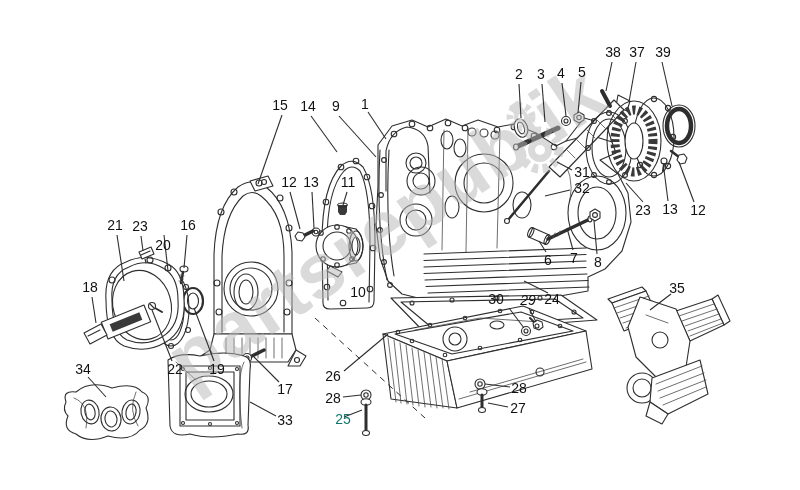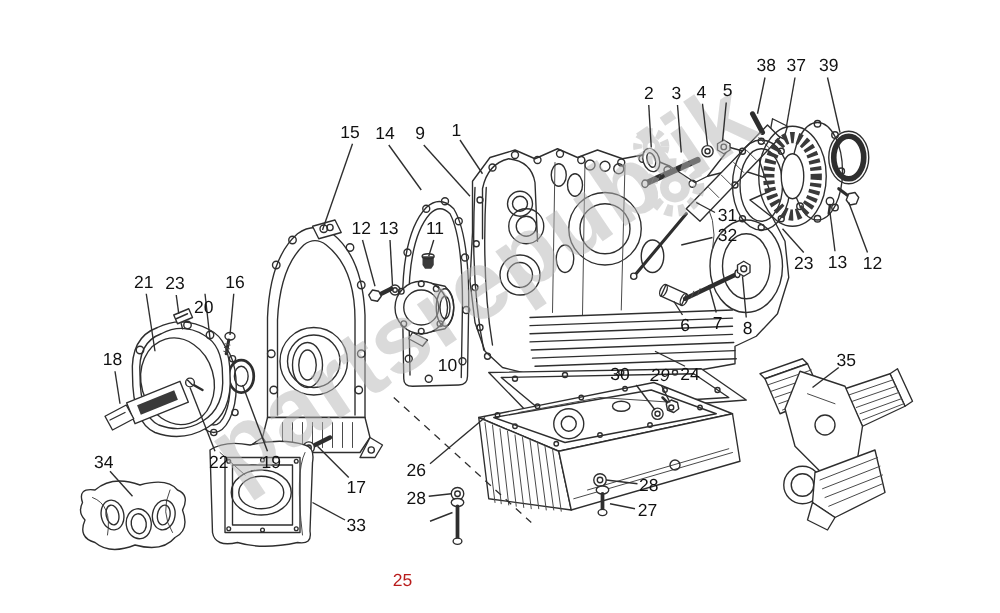--- a/index.html
+++ b/index.html
@@ -502,21 +502,21 @@
       <div class="callout" style="left: 280px; top: 105px; color: rgb(17, 17, 17);">15</div>
       <div class="callout" style="left: 188px; top: 225px; color: rgb(17, 17, 17);">16</div>
       <div class="callout" style="left: 285px; top: 389px; color: rgb(17, 17, 17);">17</div>
       <div class="callout" style="left: 90px; top: 287px; color: rgb(17, 17, 17);">18</div>
       <div class="callout" style="left: 217px; top: 369px; color: rgb(17, 17, 17);">19</div>
       <div class="callout" style="left: 163px; top: 225px; color: rgb(17, 17, 17); margin-top: 20px;">20</div>
       <div class="callout" style="left: 115px; top: 225px; color: rgb(17, 17, 17);">21</div>
       <div class="callout" style="left: 175px; top: 369px; color: rgb(17, 17, 17);">22</div>
       <div class="callout" style="left: 140px; top: 226px; color: rgb(17, 17, 17);">23</div>
       <div class="callout" style="left: 552px; top: 299px; color: rgb(17, 17, 17);">24</div>
-      <div class="callout" style="left: 322px; top: 419px; color: #b91c1c; margin-top: 45px;">25</div>
+      <div class="callout" style="left: 343px; top: 419px; color: #0f766e;">25</div>
       <div class="callout" style="left: 333px; top: 376px; color: rgb(17, 17, 17);">26</div>
       <div class="callout" style="left: 518px; top: 408px; color: rgb(17, 17, 17);">27</div>
       <div class="callout" style="left: 519px; top: 388px; color: rgb(17, 17, 17);">28</div>
       <div class="callout" style="left: 333px; top: 398px; color: rgb(17, 17, 17);">28</div>
       <div class="callout" style="left: 528px; top: 300px; color: rgb(17, 17, 17); font-style: italic;">29</div>
       <div class="callout" style="left: 496px; top: 299px; color: rgb(17, 17, 17);">30</div>
       <div class="callout" style="left: 582px; top: 172px; color: rgb(17, 17, 17);">31</div>
       <div class="callout" style="left: 582px; top: 188px; color: rgb(17, 17, 17);">32</div>
       <div class="callout" style="left: 285px; top: 420px; color: rgb(17, 17, 17);">33</div>
       <div class="callout" style="left: 83px; top: 369px; color: rgb(17, 17, 17);">34</div>

